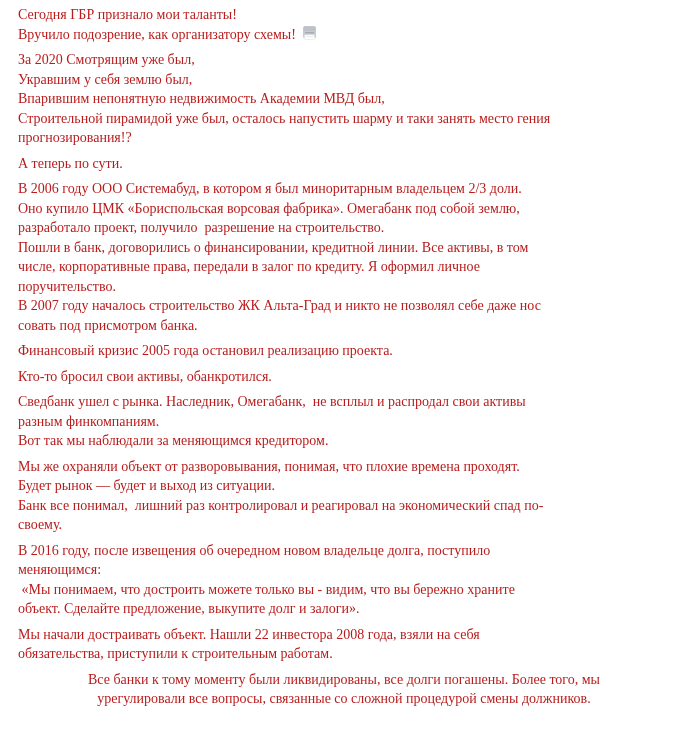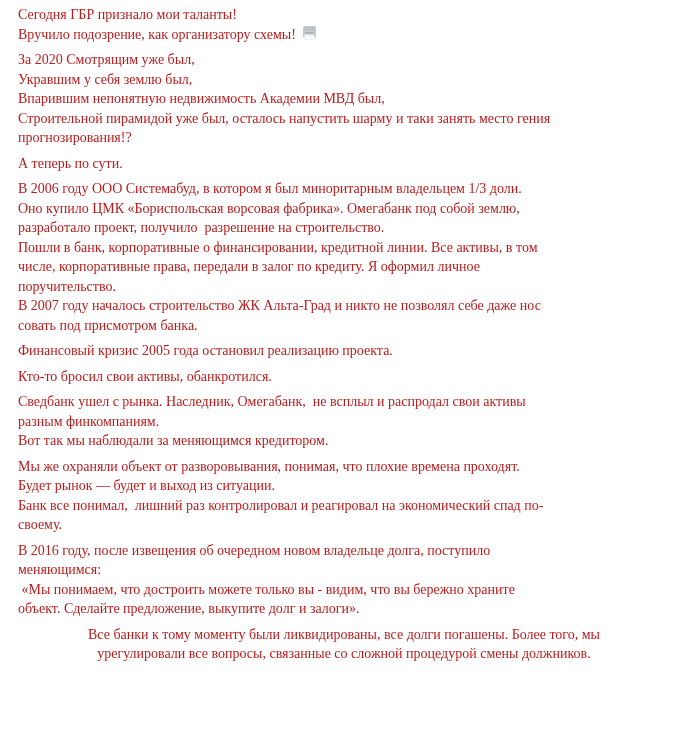--- a/index.html
+++ b/index.html
@@ -55,36 +55,38 @@
           <rect x="4" y="7.3" width="9" height="1" fill="#9aa0a8"></rect>
           <rect x="3.4" y="9.8" width="10.2" height="4.8" rx="1" fill="#ffffff" stroke="#d5d8dc" stroke-width="0.5"></rect>
           <rect x="4.6" y="11.4" width="7.8" height="0.9" fill="#e3e6ea"></rect>
         </svg></span></p>
     <p class="para"><span>За 2020 Смотрящим уже был,</span>
 <span>Укравшим у себя землю был,</span>
 <span>Впарившим непонятную недвижимость Академии МВД был,</span>
 <span>Строительной пирамидой уже был, осталось напустить шарму и таки занять место гения</span>
 <span>прогнозирования!?</span></p>
     <p class="para"><span>А теперь по сути.</span></p>
-    <p class="para"><span>В 2006 году ООО Системабуд, в котором я был миноритарным владельцем 1/3 доли.</span>
+    <p class="para"><span>В 2006 году ООО Системабуд, в котором я был миноритарным владельцем 2/3 доли.</span>
 <span>Оно купило ЦМК «Бориспольская ворсовая фабрика». Омегабанк под собой землю,</span>
 <span>разработало проект, получило  разрешение на строительство.</span>
-<span>Пошли в банк, корпоративные о финансировании, кредитной линии. Все активы, в том</span>
+<span>Пошли в банк, договорились о финансировании, кредитной линии. Все активы, в том</span>
 <span>числе, корпоративные права, передали в залог по кредиту. Я оформил личное</span>
 <span>поручительство.</span>
 <span>В 2007 году началось строительство ЖК Альта-Град и никто не позволял себе даже нос</span>
 <span>совать под присмотром банка.</span></p>
     <p class="para"><span>Финансовый кризис 2005 года остановил реализацию проекта.</span></p>
     <p class="para"><span>Кто-то бросил свои активы, обанкротился.</span></p>
     <p class="para"><span>Сведбанк ушел с рынка. Наследник, Омегабанк,  не всплыл и распродал свои активы</span>
 <span>разным финкомпаниям.</span>
 <span>Вот так мы наблюдали за меняющимся кредитором.</span></p>
     <p class="para"><span>Мы же охраняли объект от разворовывания, понимая, что плохие времена проходят.</span>
 <span>Будет рынок — будет и выход из ситуации.</span>
 <span>Банк все понимал,  лишний раз контролировал и реагировал на экономический спад по-</span>
 <span>своему.</span></p>
     <p class="para"><span>В 2016 году, после извещения об очередном новом владельце долга, поступило</span>
 <span>меняющимся:</span>
 <span> «Мы понимаем, что достроить можете только вы - видим, что вы бережно храните</span>
 <span>объект. Сделайте предложение, выкупите долг и залоги».</span></p>
+    <p class="para"><span>Мы начали достраивать объект. Нашли 22 инвестора 2008 года, взяли на себя</span>
+<span>обязательства, приступили к строительным работам.</span></p>
     <p class="para"><span>Все банки к тому моменту были ликвидированы, все долги погашены. Более того, мы</span>
 <span>урегулировали все вопросы, связанные со сложной процедурой смены должников.</span></p>
   </div>
 
 </body></html>

